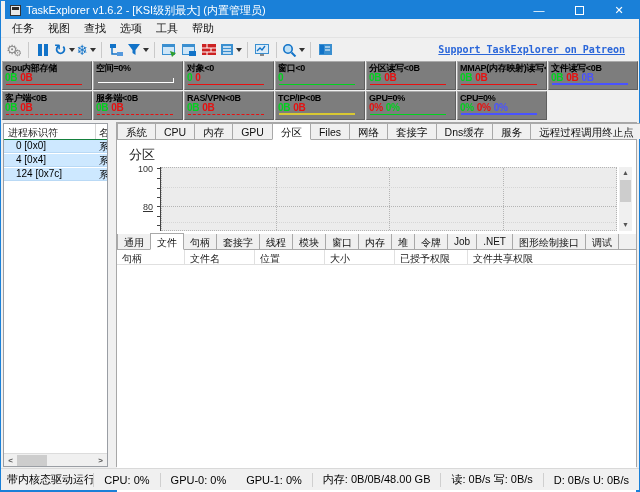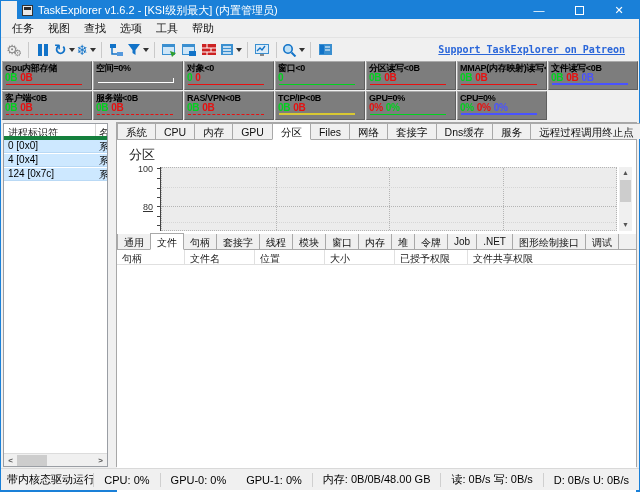--- a/index.html
+++ b/index.html
@@ -1,21 +1,21 @@
 <!DOCTYPE html>
 <html><head>
 <meta charset="utf-8">
 <style>
   * { margin:0; padding:0; box-sizing:border-box; }
   html,body { width:640px; height:492px; overflow:hidden; }
   body { font-family:"Liberation Sans","DejaVu Sans",sans-serif; font-size:11px; background:#f0f0f0; }
   .window { position:absolute; inset:0; width:640px; height:492px; border:1px solid #1a80d8; border-bottom:2px solid #1a80d8; background:#f0f0f0; }
 
   
-  .titlebar { position:absolute; top:0; left:16px; right:0; height:18px; background:#1a80d8; color:#fff; display:flex; align-items:center; padding-left:5px; }
+  .titlebar { position:absolute; top:0; left:4px; right:0; height:18px; background:#1a80d8; color:#fff; display:flex; align-items:center; padding-left:5px; }
   .appicon { width:11px; height:11px; background:#e8e8e8; border:1px solid #333; margin-right:5px; position:relative; }
   .appicon:before { content:""; position:absolute; top:1px; left:1px; right:1px; height:3px; background:#2a2a2a; }
   .title-text { font-size:11px; white-space:nowrap; }
   .titlebar-controls { margin-left:auto; display:flex; align-items:center; height:100%; }
   .tbtn { width:40px; height:18px; display:flex; align-items:center; justify-content:center; color:#fff; font-size:11px; }
   .tbtn .maxbox { width:9px; height:9px; border:1px solid #fff; display:block; }
 
   
   .menubar { position:absolute; top:18px; left:0; right:0; height:19px; background:#f0f0f0; display:flex; align-items:center; padding-left:4px; border-bottom:1px solid #e3e3e3; }
   .menu-item { padding:2px 7px; color:#111; }
@@ -42,25 +42,25 @@
   .l-green  { border-top:1px solid #00d21e; }
   .l-blue   { border-top:2px solid #4a53ff; }
   .l-yellow { border-top:2px solid #d8c833; }
   .progress-track { position:absolute; left:4px; right:8px; bottom:6px; height:5px; border-bottom:1px solid #fff; border-right:1px solid #fff; }
 
   
   .content { position:absolute; top:120px; left:0; right:0; bottom:22px; background:#f0f0f0; }
 
   
   .proclist { position:absolute; left:2px; top:2px; width:105px; bottom:1px; background:#fff; border:1px solid #9a9ea4; }
-  .proc-header { display:flex; height:16px; border-bottom:4px solid #15803d; background:#fff; }
+  .proc-header { display:flex; height:16px; border-bottom:1px solid #15803d; background:#fff; }
   .proc-header .ph1 { width:92px; padding:2px 0 0 4px; font-size:10px; color:#222; border-right:1px solid #d5d5d5; overflow:hidden; white-space:nowrap; }
   .proc-header .ph2 { flex:1; padding:2px 0 0 3px; font-size:10px; color:#222; overflow:hidden; white-space:nowrap; }
   .proc-row { display:flex; height:13px; background:#cde8ff; margin-bottom:1px; border-bottom:1px solid #b9d9f5; }
-  .proc-row .pc1 { width:92px; padding:0 0 0 4px; font-size:10px; color:#000; overflow:hidden; white-space:nowrap; }
+  .proc-row .pc1 { width:92px; padding:0 0 0 12px; font-size:10px; color:#000; overflow:hidden; white-space:nowrap; }
   .proc-row .pc2 { flex:1; padding:0 0 0 3px; font-size:10px; color:#000; overflow:hidden; white-space:nowrap; }
   .hscroll { position:absolute; left:0; right:0; bottom:0; height:13px; background:#f0f0f0; border-top:1px solid #dcdcdc; display:flex; align-items:center; }
   .hs-arrow { width:13px; text-align:center; font-size:8px; color:#555; font-weight:bold; line-height:13px; }
   .hs-thumb { width:30px; height:11px; background:#cdcdcd; }
   .hs-track { flex:1; }
 
   
   .rightpane { position:absolute; left:115px; top:1px; right:2px; bottom:1px; background:#fff; border:1px solid #a7a7a7; }
   .tabbar { display:flex; background:#f0f0f0; border-bottom:1px solid #a9a9a9; height:17px; align-items:flex-end; }
   .tab { height:16px; padding:2px 8px 0 8px; font-size:10.5px; color:#111; background:#f0f0f0; border:1px solid #a9a9a9; border-bottom:none; margin-right:-1px; white-space:nowrap; }

